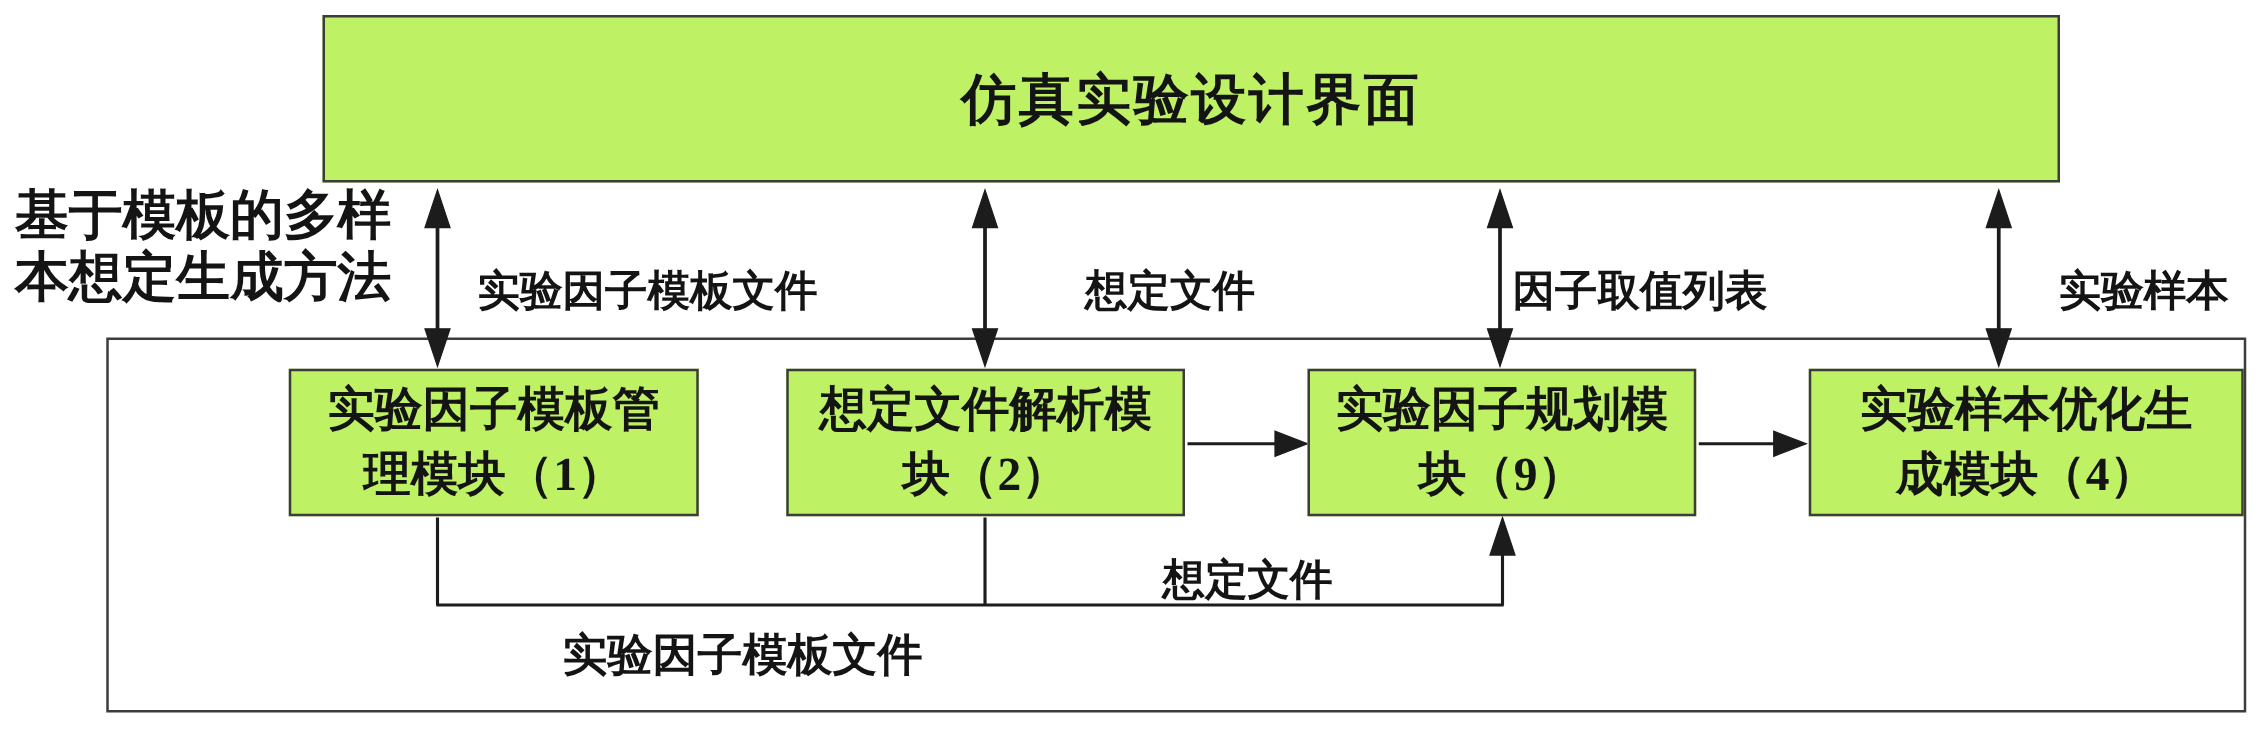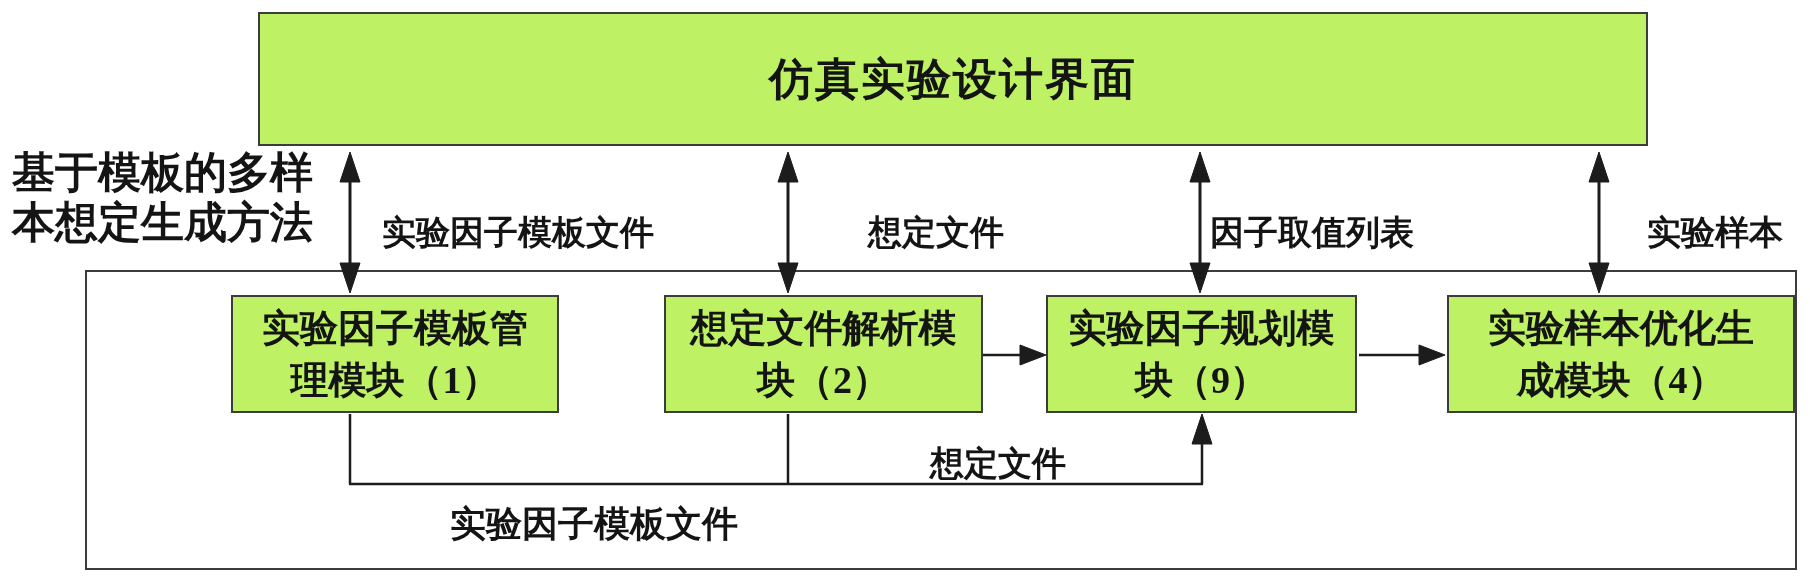--- a/index.html
+++ b/index.html
@@ -30,21 +30,21 @@
     left:85px;top:270px;width:1712px;height:300px;
     border:2px solid #3c3c3c;
     position:absolute;box-sizing:border-box;background:transparent;
   }
   .module{
     top:295px;height:118px;
     font-size:38px;font-weight:bold;line-height:52px;
     z-index:2;
   }
   #module-1{left:186px;width:328px;margin-left:45px;}
-  #module-2{left:664px;width:319px;}
+  #module-2{left:629px;width:319px;}
   #module-3{left:1046px;width:311px;}
   #module-4{left:1447px;width:348px;}
   .lbl{
     position:absolute;
     font-weight:bold;
     white-space:nowrap;
     z-index:3;
   }
   #method-label{
     left:12px;top:148px;

